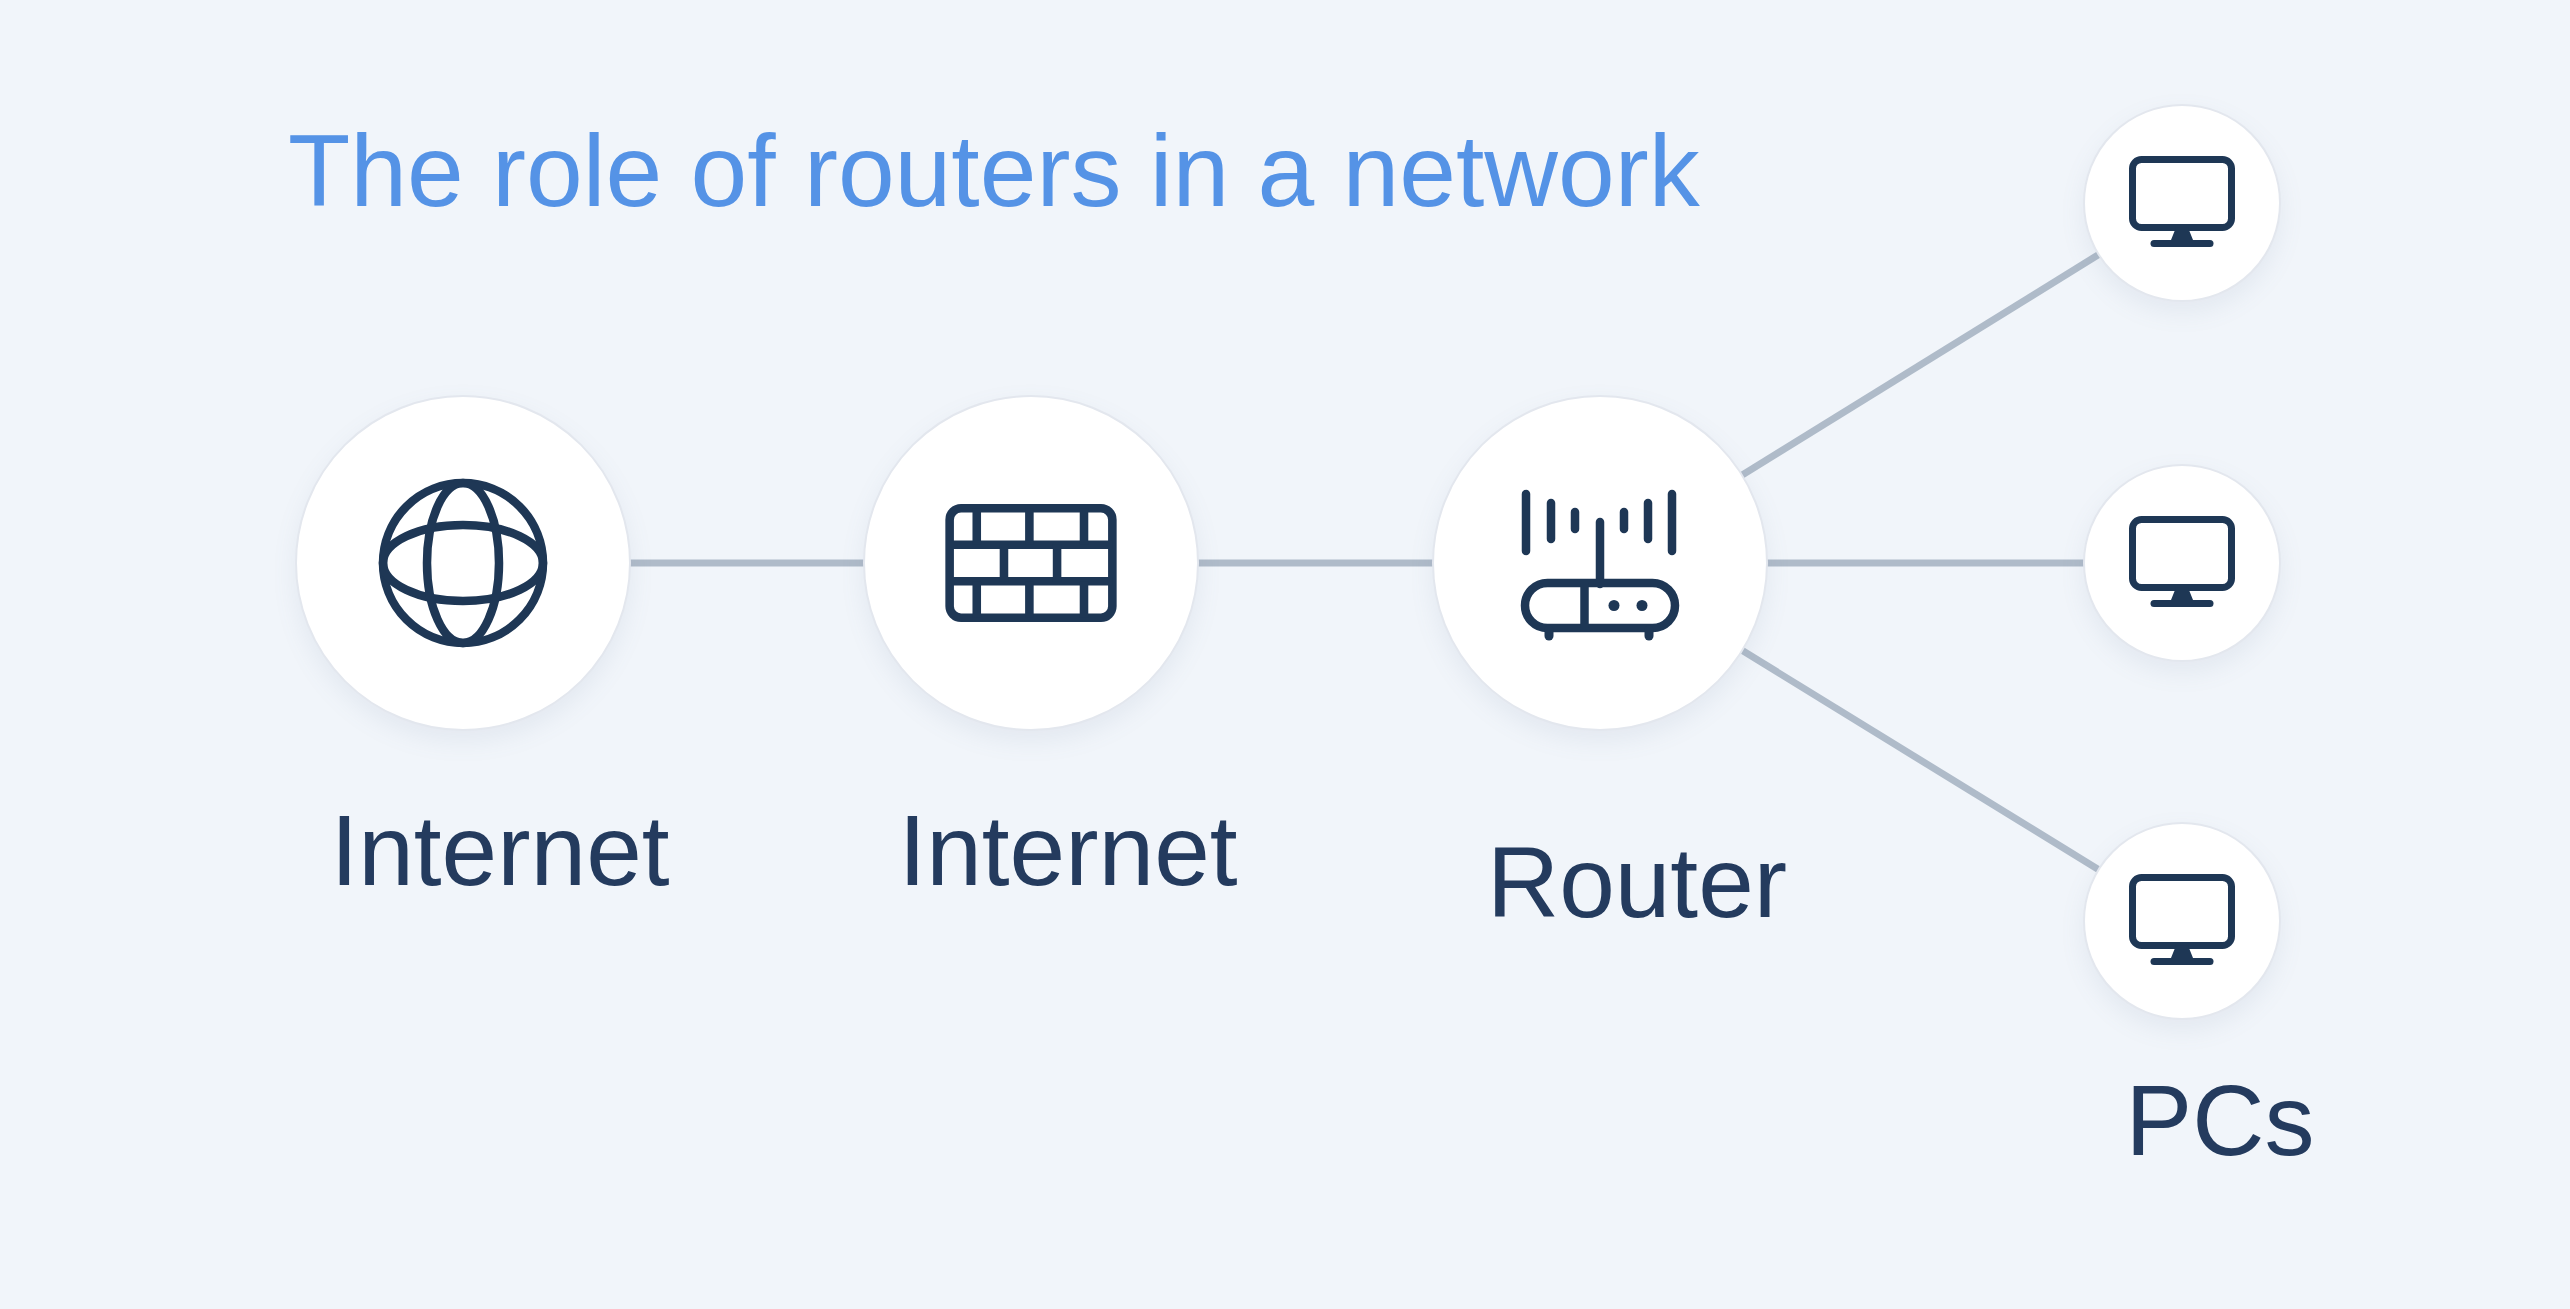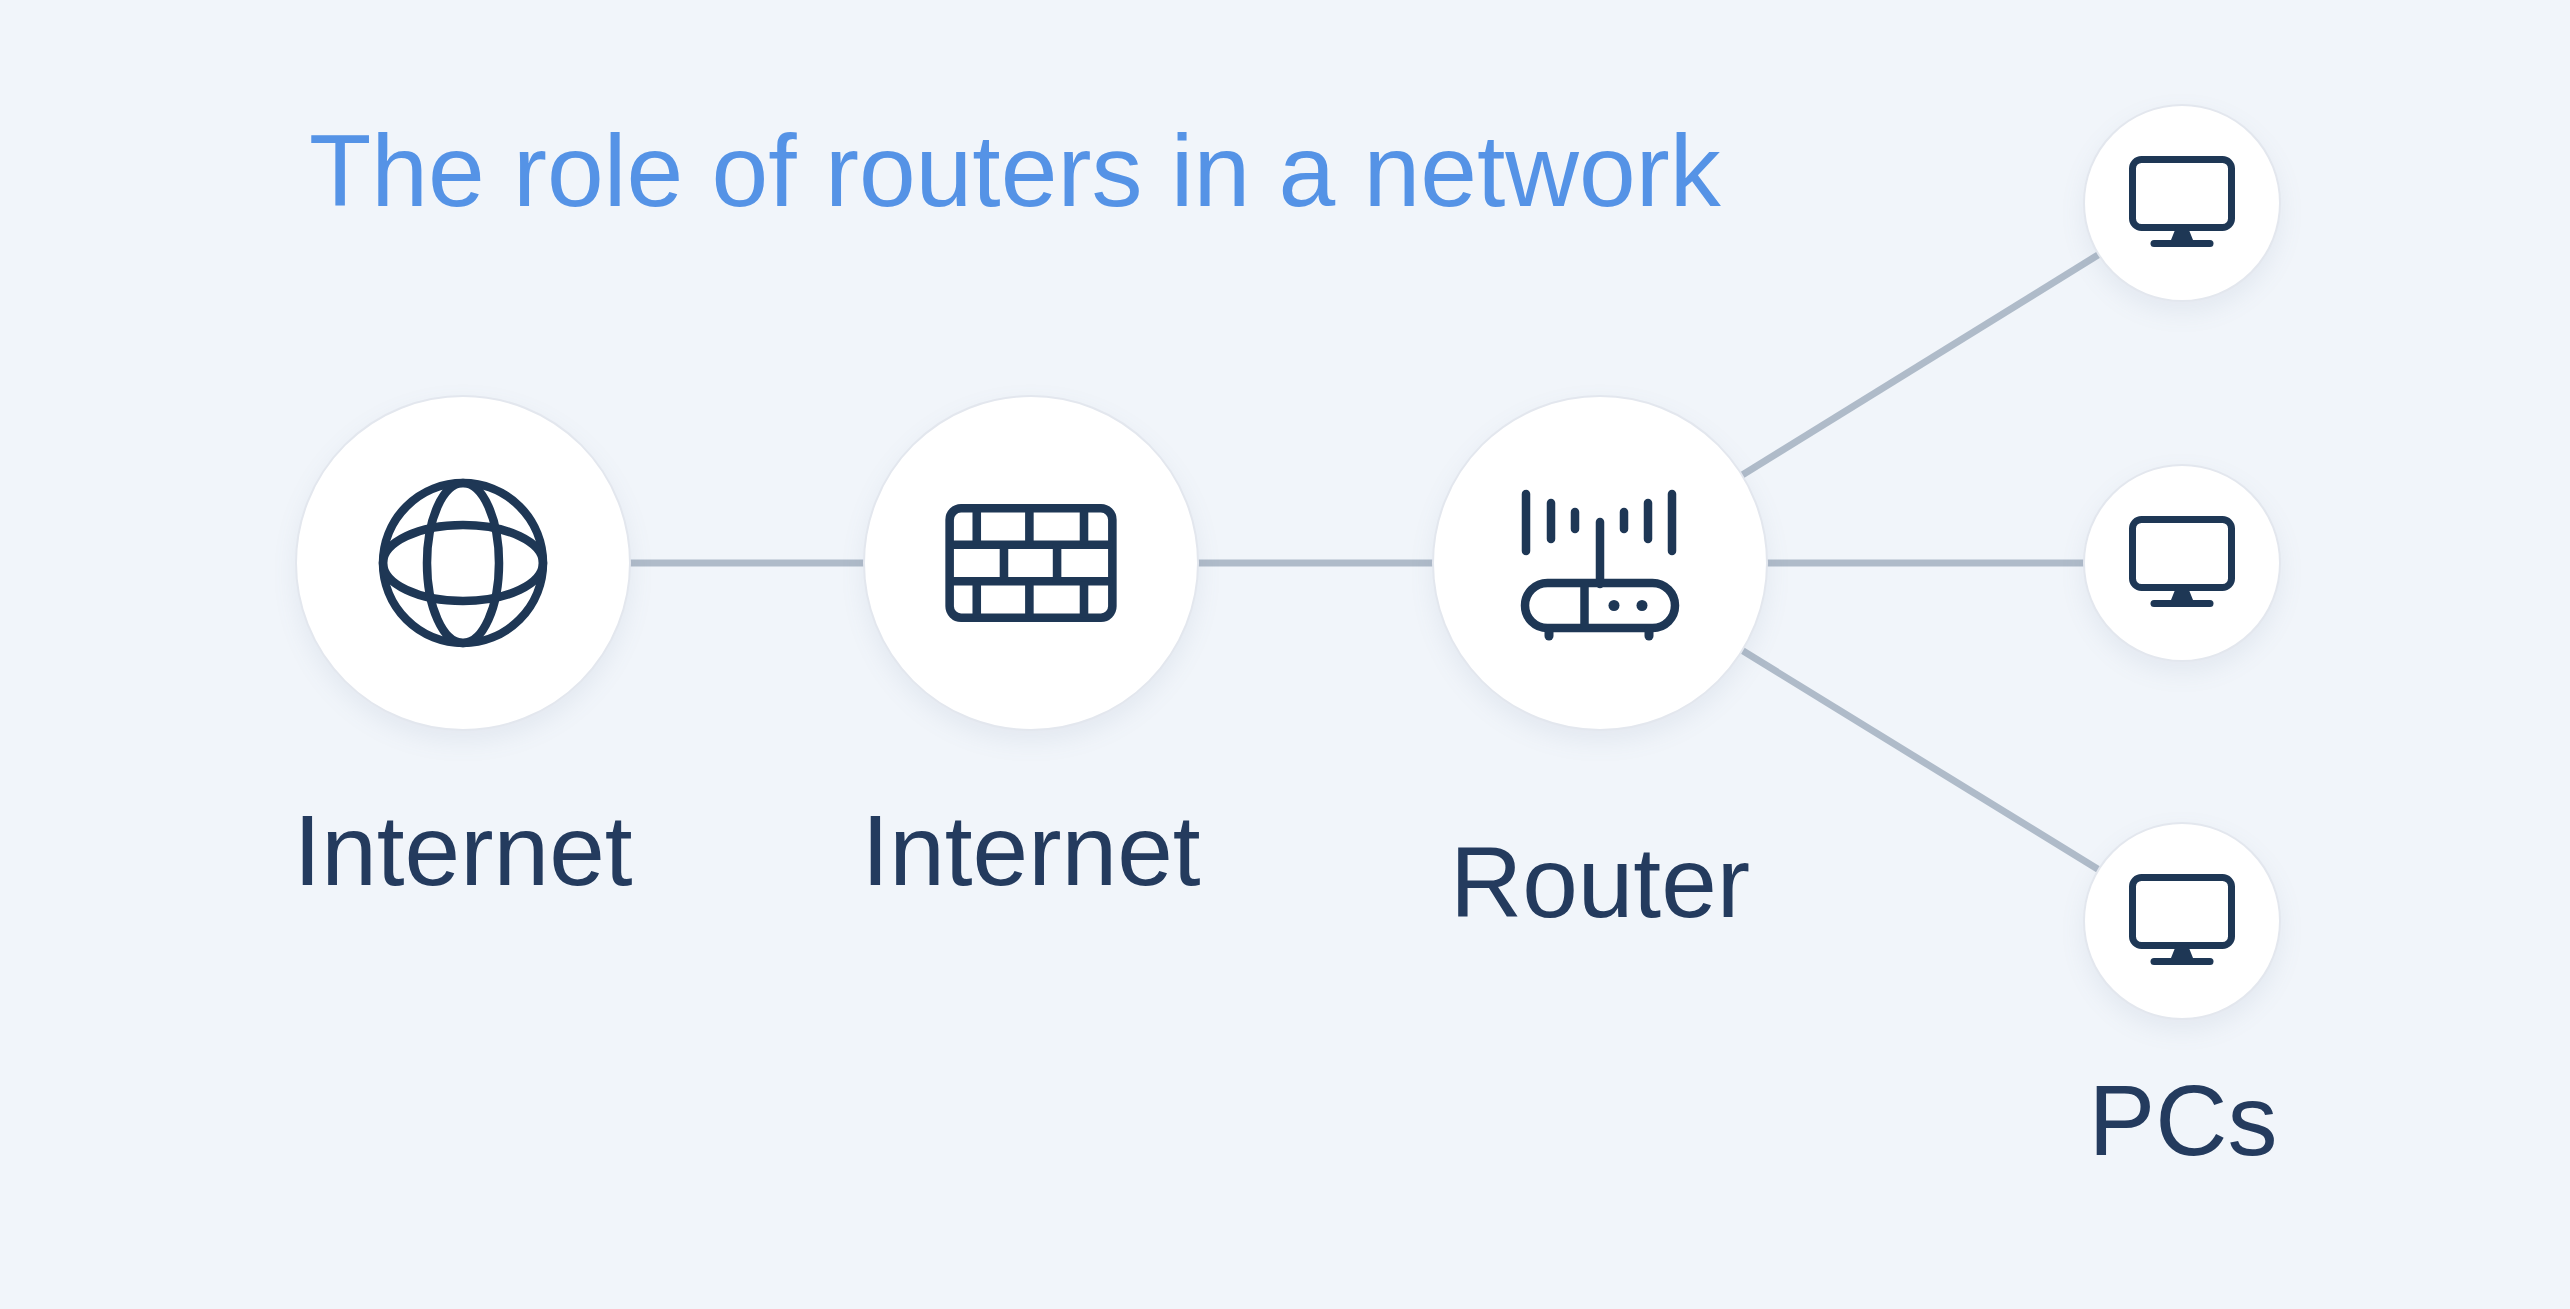--- a/index.html
+++ b/index.html
@@ -18,26 +18,26 @@
     display:flex;align-items:center;justify-content:center;
     box-sizing:border-box;
   }
   .big{width:336px;height:336px}
   .small{width:198px;height:198px}
   .icon{color:#1e3755;display:block}
   .icon *{vector-effect:none}
   .node-label{
     position:absolute;transform:translateX(-50%);
     font-size:100px;line-height:1;color:#243b5e;
-    white-space:nowrap;text-align:center;font-weight:400;
+    white-space:nowrap;text-align:center;font-weight:400;margin-left:37px;
   }
   .title{
     position:absolute;left:288px;top:120px;
     font-size:102px;line-height:1;font-weight:300;
-    color:#5593e6;white-space:nowrap;margin-left:21px;
+    color:#5593e6;white-space:nowrap;
   }
   .defs-holder{position:absolute;width:0;height:0;overflow:hidden}
 </style>
 </head>
 <body>
 
 <svg class="defs-holder" aria-hidden="true">
   <defs>
     <symbol id="sym-monitor" viewBox="0 0 106 94">
       <g fill="none" stroke="currentColor" stroke-width="7">

